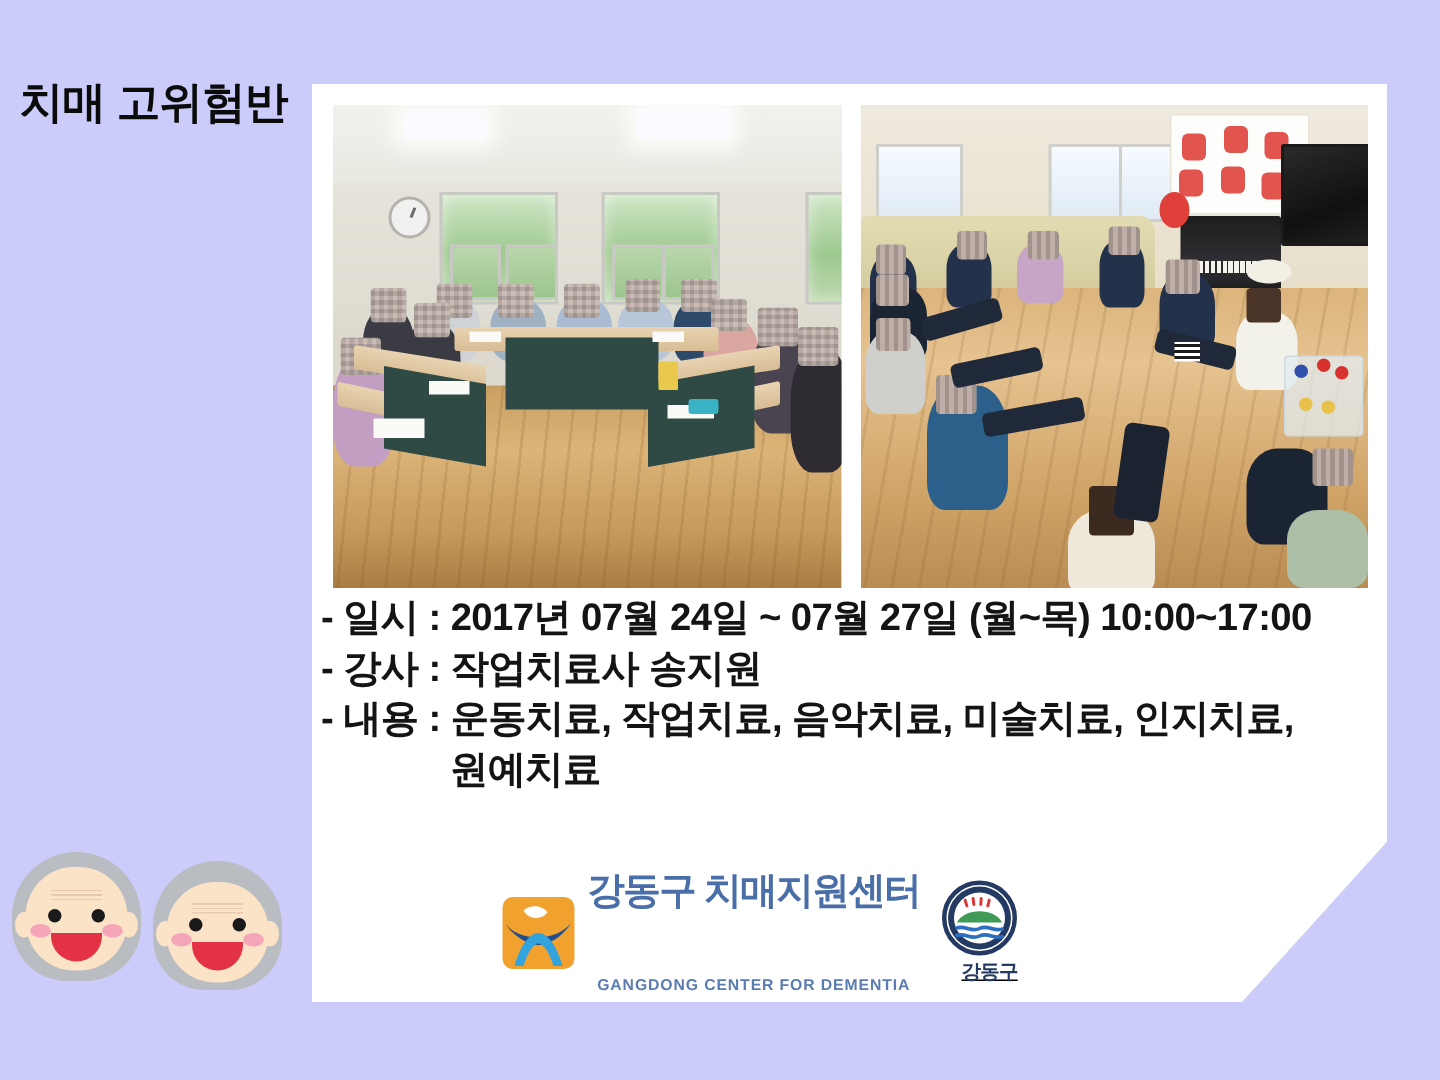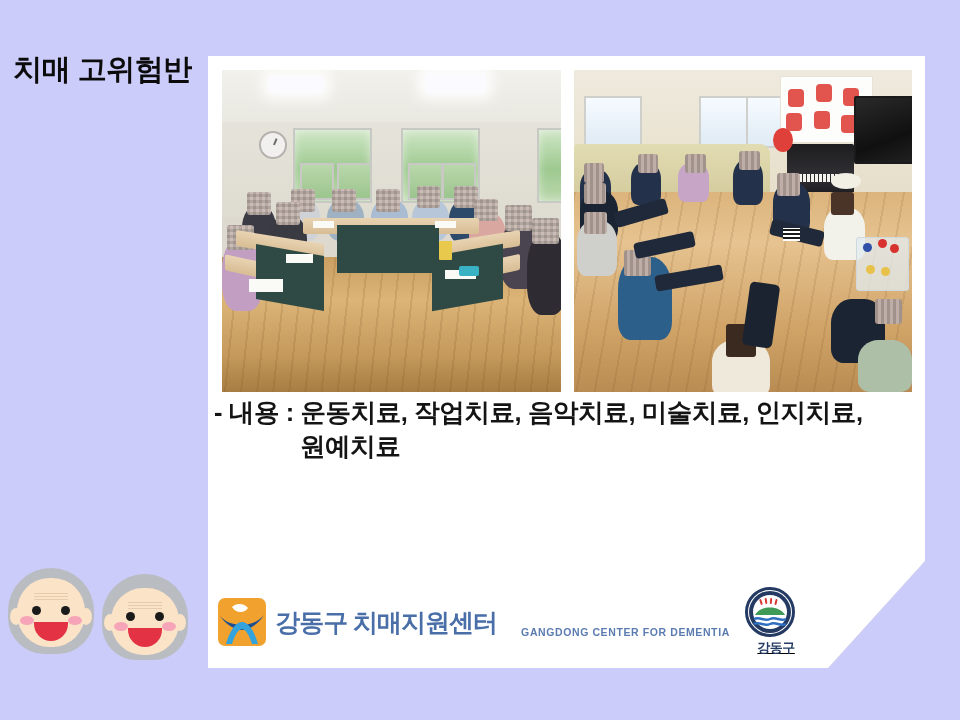--- a/index.html
+++ b/index.html
@@ -235,21 +235,21 @@
     padding-right: 120px;
   }
   .logo-mark {
     position: relative;
     width: 48px; height: 48px;
     background: #f0a12e;
     border-radius: 7px;
     overflow: hidden;
     flex: none;
   }
-  .logo-text { display:flex; flex-direction:row; align-items:center;gap:24px; }
+  .logo-text { display:flex; flex-direction:column; align-items:center;gap:24px; }
   .logo-ko {
     color:#4a6fa8; font-size:25px; font-weight:bold; letter-spacing:-1px;
     line-height:1;
   }
   .logo-en {
     color:#5b7cb0; font-size:10.5px; font-weight:bold; letter-spacing:0.6px;
     margin-top:20px;
   }
   .gd-emblem { display:flex; flex-direction:column; align-items:flex-end; flex:none; margin-left:6px;text-decoration:underline;}
   .gd-circle {
@@ -429,20 +429,22 @@
         <div class="ball" style="left:12%;top:8%;background:#2f4fa8;"></div>
         <div class="ball" style="left:42%;top:2%;background:#d8322e;"></div>
         <div class="ball" style="left:66%;top:10%;background:#d8322e;"></div>
         <div class="ball" style="left:18%;top:52%;background:#e8c14a;"></div>
         <div class="ball" style="left:48%;top:56%;background:#e8c14a;"></div>
       </div>
     </div>
   </div>
 
   <div id="detail-list">
+    <div class="row">- 일시 : 2017년 07월 24일 ~ 07월 27일 (월~목) 10:00~17:00</div>
+    <div class="row">- 강사 : 작업치료사 송지원</div>
     <div class="row">- 내용 : 운동치료, 작업치료, 음악치료, 미술치료, 인지치료,</div>
     <div class="row cont">원예치료</div>
   </div>
 
   <div id="footer-logos">
 
     <div class="logo-mark">
       <svg viewBox="0 0 48 48" width="48" height="48" aria-hidden="true">
         <path d="M14 9 C18 5, 26 5, 30 10 C27 15, 18 16, 14 9 Z" fill="#ffffff"></path>
         <path d="M2 18 C12 30, 36 30, 46 17 C40 27, 30 32, 24 32 C18 32, 8 27, 2 18 Z" fill="#1f4f8f"></path>

